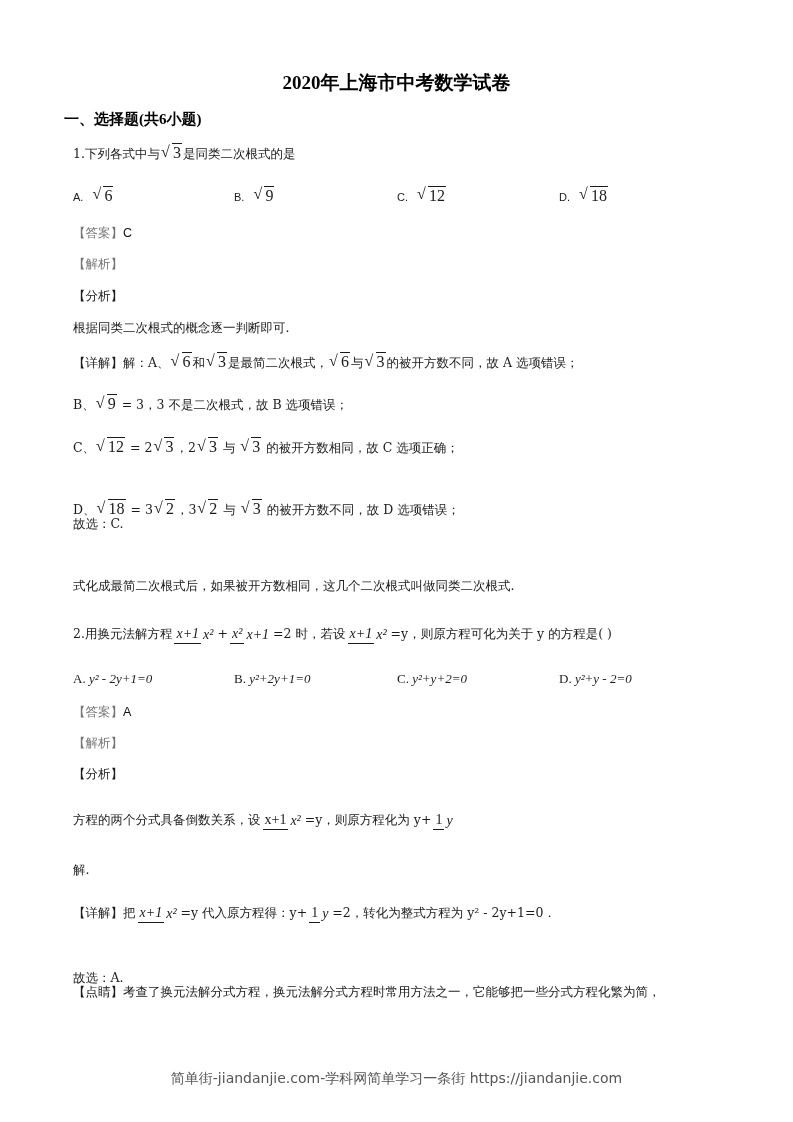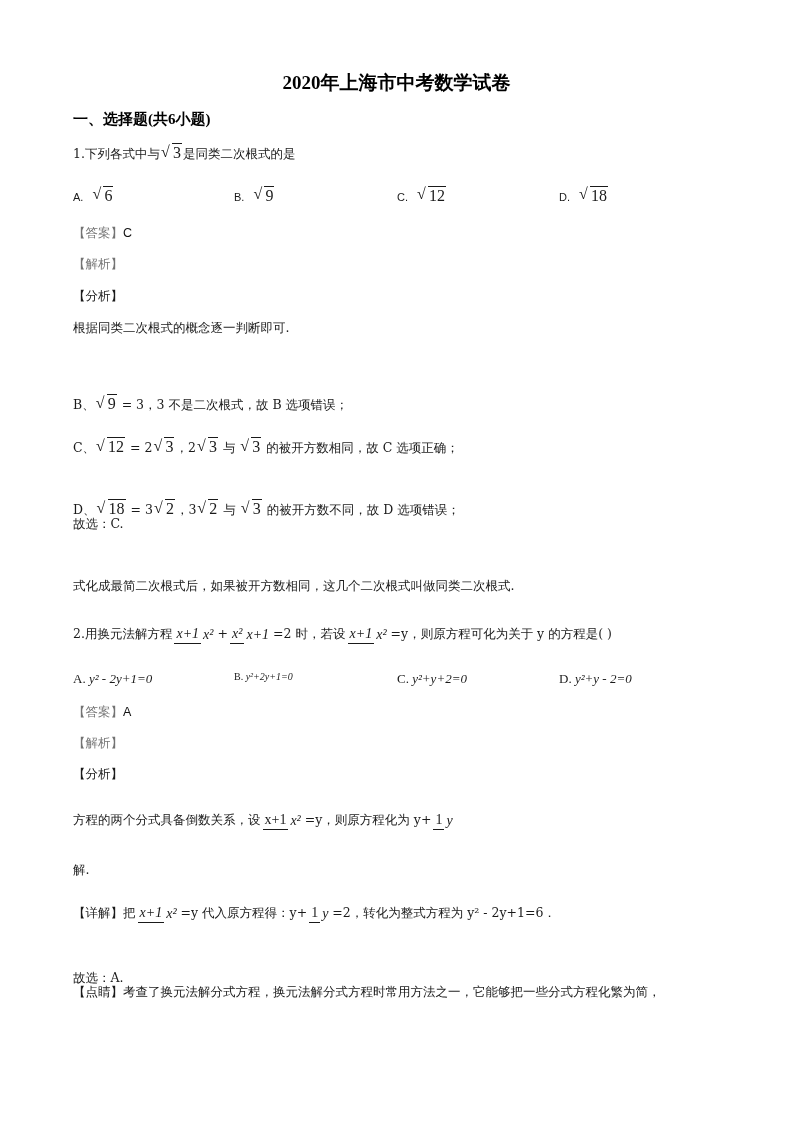--- a/index.html
+++ b/index.html
@@ -10,21 +10,21 @@
     color: #1a1a1a;
     font-size: 12.5px;
     overflow: hidden;
   }
   .page { position: absolute; left: 0; top: 0; width: 793px; height: 852px; }
   .title {
     position: absolute; top: 70px; left: 0; width: 793px; text-align: center;
     font-family: "Liberation Serif", serif; font-weight: bold; font-size: 19px; color: #000;
   }
   .section {
-    position: absolute; left: 73px; top: 110px;
+    position: absolute; left: 64px; top: 110px;
     font-family: "Liberation Serif", serif; font-weight: bold; font-size: 15px; color: #000; text-align: center;
   }
   .line { position: absolute; left: 73px; white-space: nowrap; line-height: 20px; }
   .tag-blue { color: #737373; }
   .ans { font-family: "Liberation Sans", sans-serif; color: #111; }
   .opt { position: absolute; white-space: nowrap; }
   .opt-label { font-family: "Liberation Sans", sans-serif; font-size: 11px; margin-right: 8px; }
   .math { font-family: "Liberation Serif", serif; font-size: 15px; }
   .it { font-style: italic; font-family: "Liberation Serif", serif; }
   .sqrt { display: inline-block; position: relative; padding-left: 11px; margin: 0 1px; font-family: "Liberation Serif", serif; font-size: 16px; }
@@ -63,20 +63,23 @@
     <span class="opt-label">D.</span><span class="sqrt"><span class="rad">18</span></span>
   </div>
 
   <div class="line" style="top:223px;">
     <span class="tag-blue">【答案】</span><span class="ans">C</span>
   </div>
   <div class="line tag-blue" style="top:254px;">【解析】</div>
   <div class="line" style="top:286px;">【分析】</div>
   <div class="line" style="top:318px;">根据同类二次根式的概念逐一判断即可.</div>
 
+  <div class="line" style="top:352px;">
+    <span>【详解】</span><span>解：A、</span><span class="sqrt"><span class="rad">6</span></span><span>和</span><span class="sqrt"><span class="rad">3</span></span><span>是最简二次根式，</span><span class="sqrt"><span class="rad">6</span></span><span>与</span><span class="sqrt"><span class="rad">3</span></span><span>的被开方数不同，故 A 选项错误；</span>
+  </div>
   <div class="line" style="top:394px;">
     <span>B、</span><span class="sqrt"><span class="rad">9</span></span><span> = 3，3 不是二次根式，故 B 选项错误；</span>
   </div>
   <div class="line" style="top:437px;">
     <span>C、</span><span class="sqrt"><span class="rad">12</span></span><span> = 2</span><span class="sqrt"><span class="rad">3</span></span><span>，2</span><span class="sqrt"><span class="rad">3</span></span><span> 与 </span><span class="sqrt"><span class="rad">3</span></span><span> 的被开方数相同，故 C 选项正确；</span>
   </div>
   <div class="line" style="top:479px;margin-top:20px;">
     <span>D、</span><span class="sqrt"><span class="rad">18</span></span><span> = 3</span><span class="sqrt"><span class="rad">2</span></span><span>，3</span><span class="sqrt"><span class="rad">2</span></span><span> 与 </span><span class="sqrt"><span class="rad">3</span></span><span> 的被开方数不同，故 D 选项错误；</span>
   </div>
   <div class="line" style="top:514px;">故选：C.</div>
@@ -89,21 +92,21 @@
       </span><span>+</span><span class="frac">
         <span class="num it">x²</span>
         <span class="den it">x+1</span>
       </span><span>=2 时，若设</span><span class="frac">
         <span class="num it">x+1</span>
         <span class="den it">x²</span>
       </span><span>=y，则原方程可化为关于 y 的方程是(          )</span>
   </div>
 
   <div class="opt math" style="left:73px; top:671px; font-size:13px;"><span>A.</span> <span class="it">y² - 2y+1=0</span></div>
-  <div class="opt math" style="left:234px; top:671px; font-size:10px;"><span>B.</span> <span class="it">y²+2y+1=0</span></div>
+  <div class="opt math" style="left:234px; top:671px; font-size:13px;"><span>B.</span> <span class="it">y²+2y+1=0</span></div>
   <div class="opt math" style="left:397px; top:671px; font-size:13px;"><span>C.</span> <span class="it">y²+y+2=0</span></div>
   <div class="opt math" style="left:559px; top:671px; font-size:13px;"><span>D.</span> <span class="it">y²+y - 2=0</span></div>
 
   <div class="line" style="top:702px;">
     <span class="tag-blue">【答案】</span><span class="ans">A</span>
   </div>
   <div class="line tag-blue" style="top:733px;">【解析】</div>
   <div class="line" style="top:764px;">【分析】</div>
 
   <div class="line" style="top:800px; line-height:40px;">
@@ -117,20 +120,21 @@
   </div>
   <div class="line" style="top:860px;">解.</div>
 
   <div class="line" style="top:893px; line-height:40px;">
     <span>【详解】</span><span>把</span><span class="frac">
         <span class="num it">x+1</span>
         <span class="den it">x²</span>
       </span><span>=y 代入原方程得：y+</span><span class="frac">
         <span class="num">1</span>
         <span class="den it">y</span>
-      </span><span>=2，转化为整式方程为 y² - 2y+1=6．</span>
+      </span><span>=2，转化为整式方程为 y² - 2y+1=0．</span>
   </div>
   <div class="line" style="top:950px;margin-top:18px;">故选：A.</div>
   <div class="line" style="top:982px;">
     <span>【点睛】</span><span>考查了换元法解分式方程，换元法解分式方程时常用方法之一，它能够把一些分式方程化繁为简，</span>
   </div>
 
+  <div class="footer">简单街-jiandanjie.com-学科网简单学习一条街 https://jiandanjie.com</div>
 </div>
 
 </body></html>

